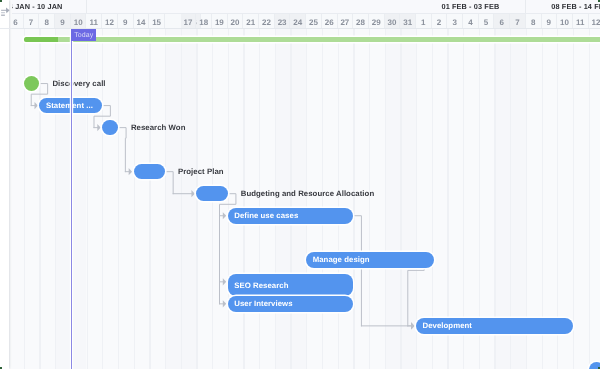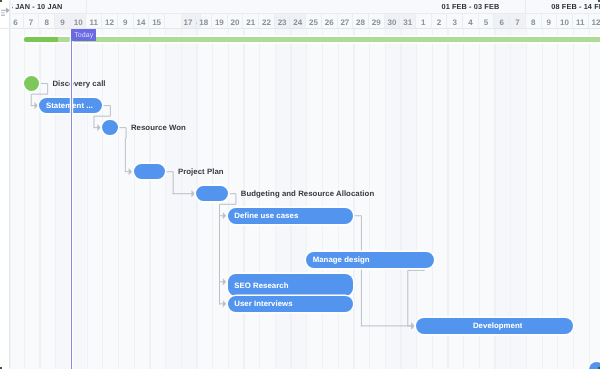--- a/index.html
+++ b/index.html
@@ -214,38 +214,38 @@
       <path d="M414.49 325.88 L411.09000000000003 322.28 L411.09000000000003 329.48 Z" fill="#bcc0c9"></path>
     </svg>
 
   <div id="tasks-layer">
       <div class="milestone" style="left: 23.735px; top: 75.7px; width: 15.7px; height: 15.7px; background: rgb(125, 200, 92);"></div>
       <div class="out-label" style="left: 52.43px; top: 78.85px;">Discovery call</div>
       <div class="bar" style="left: 39.43px; top: 97.78px; width: 62.76px; height: 15.6px;">
         <span class="bar-label">Statement ...</span>
       </div>
       <div class="milestone" style="left: 102.185px; top: 119.76px; width: 15.7px; height: 15.7px; background: rgb(83, 148, 238);"></div>
-      <div class="out-label" style="left: 130.88px; top: 122.91px;">Resource Won</div>
+      <div class="out-label" style="left: 130.88px; top: 122.91px;">Research Won</div>
       <div class="bar" style="left: 133.57px; top: 163.87px; width: 31.38px; height: 15.6px;"></div>
       <div class="out-label" style="left: 177.95px; top: 166.97px; text-align: center;">Project Plan</div>
       <div class="bar" style="left: 196.33px; top: 185.9px; width: 31.38px; height: 15.6px;"></div>
       <div class="out-label" style="left: 240.71px; top: 189px;">Budgeting and Resource Allocation</div>
       <div class="bar" style="left: 227.71px; top: 207.93px; width: 125.52px; height: 15.6px;">
         <span class="bar-label">Define use cases</span>
       </div>
       <div class="bar" style="left: 306.16px; top: 251.99px; width: 128px; height: 15.6px;">
         <span class="bar-label">Manage design</span>
       </div>
       <div class="bar" style="left: 227.71px; top: 274.02px; width: 125.52px; height: 22px;">
         <span class="bar-label">SEO Research</span>
       </div>
       <div class="bar" style="left: 227.71px; top: 296.05px; width: 125.52px; height: 15.6px;">
         <span class="bar-label">User Interviews</span>
       </div>
-      <div class="bar" style="left: 415.99px; top: 318.08px; width: 156.9px; height: 15.6px; justify-content: center;">
+      <div class="bar" style="left: 415.99px; top: 318.08px; width: 156.9px; height: 15.6px;">
         <span class="bar-label">Development</span>
       </div>
       <div class="milestone" style="left: 588.575px; top: 362.09px; width: 15.7px; height: 15.7px; background: rgb(83, 148, 238);"></div>
     </div>
 
   <div class="corner-mark cm-tl"></div>
   <div class="corner-mark cm-tr"></div>
   <div class="corner-mark cm-bl"></div>
   <div class="corner-mark cm-br"></div>
 </div>

